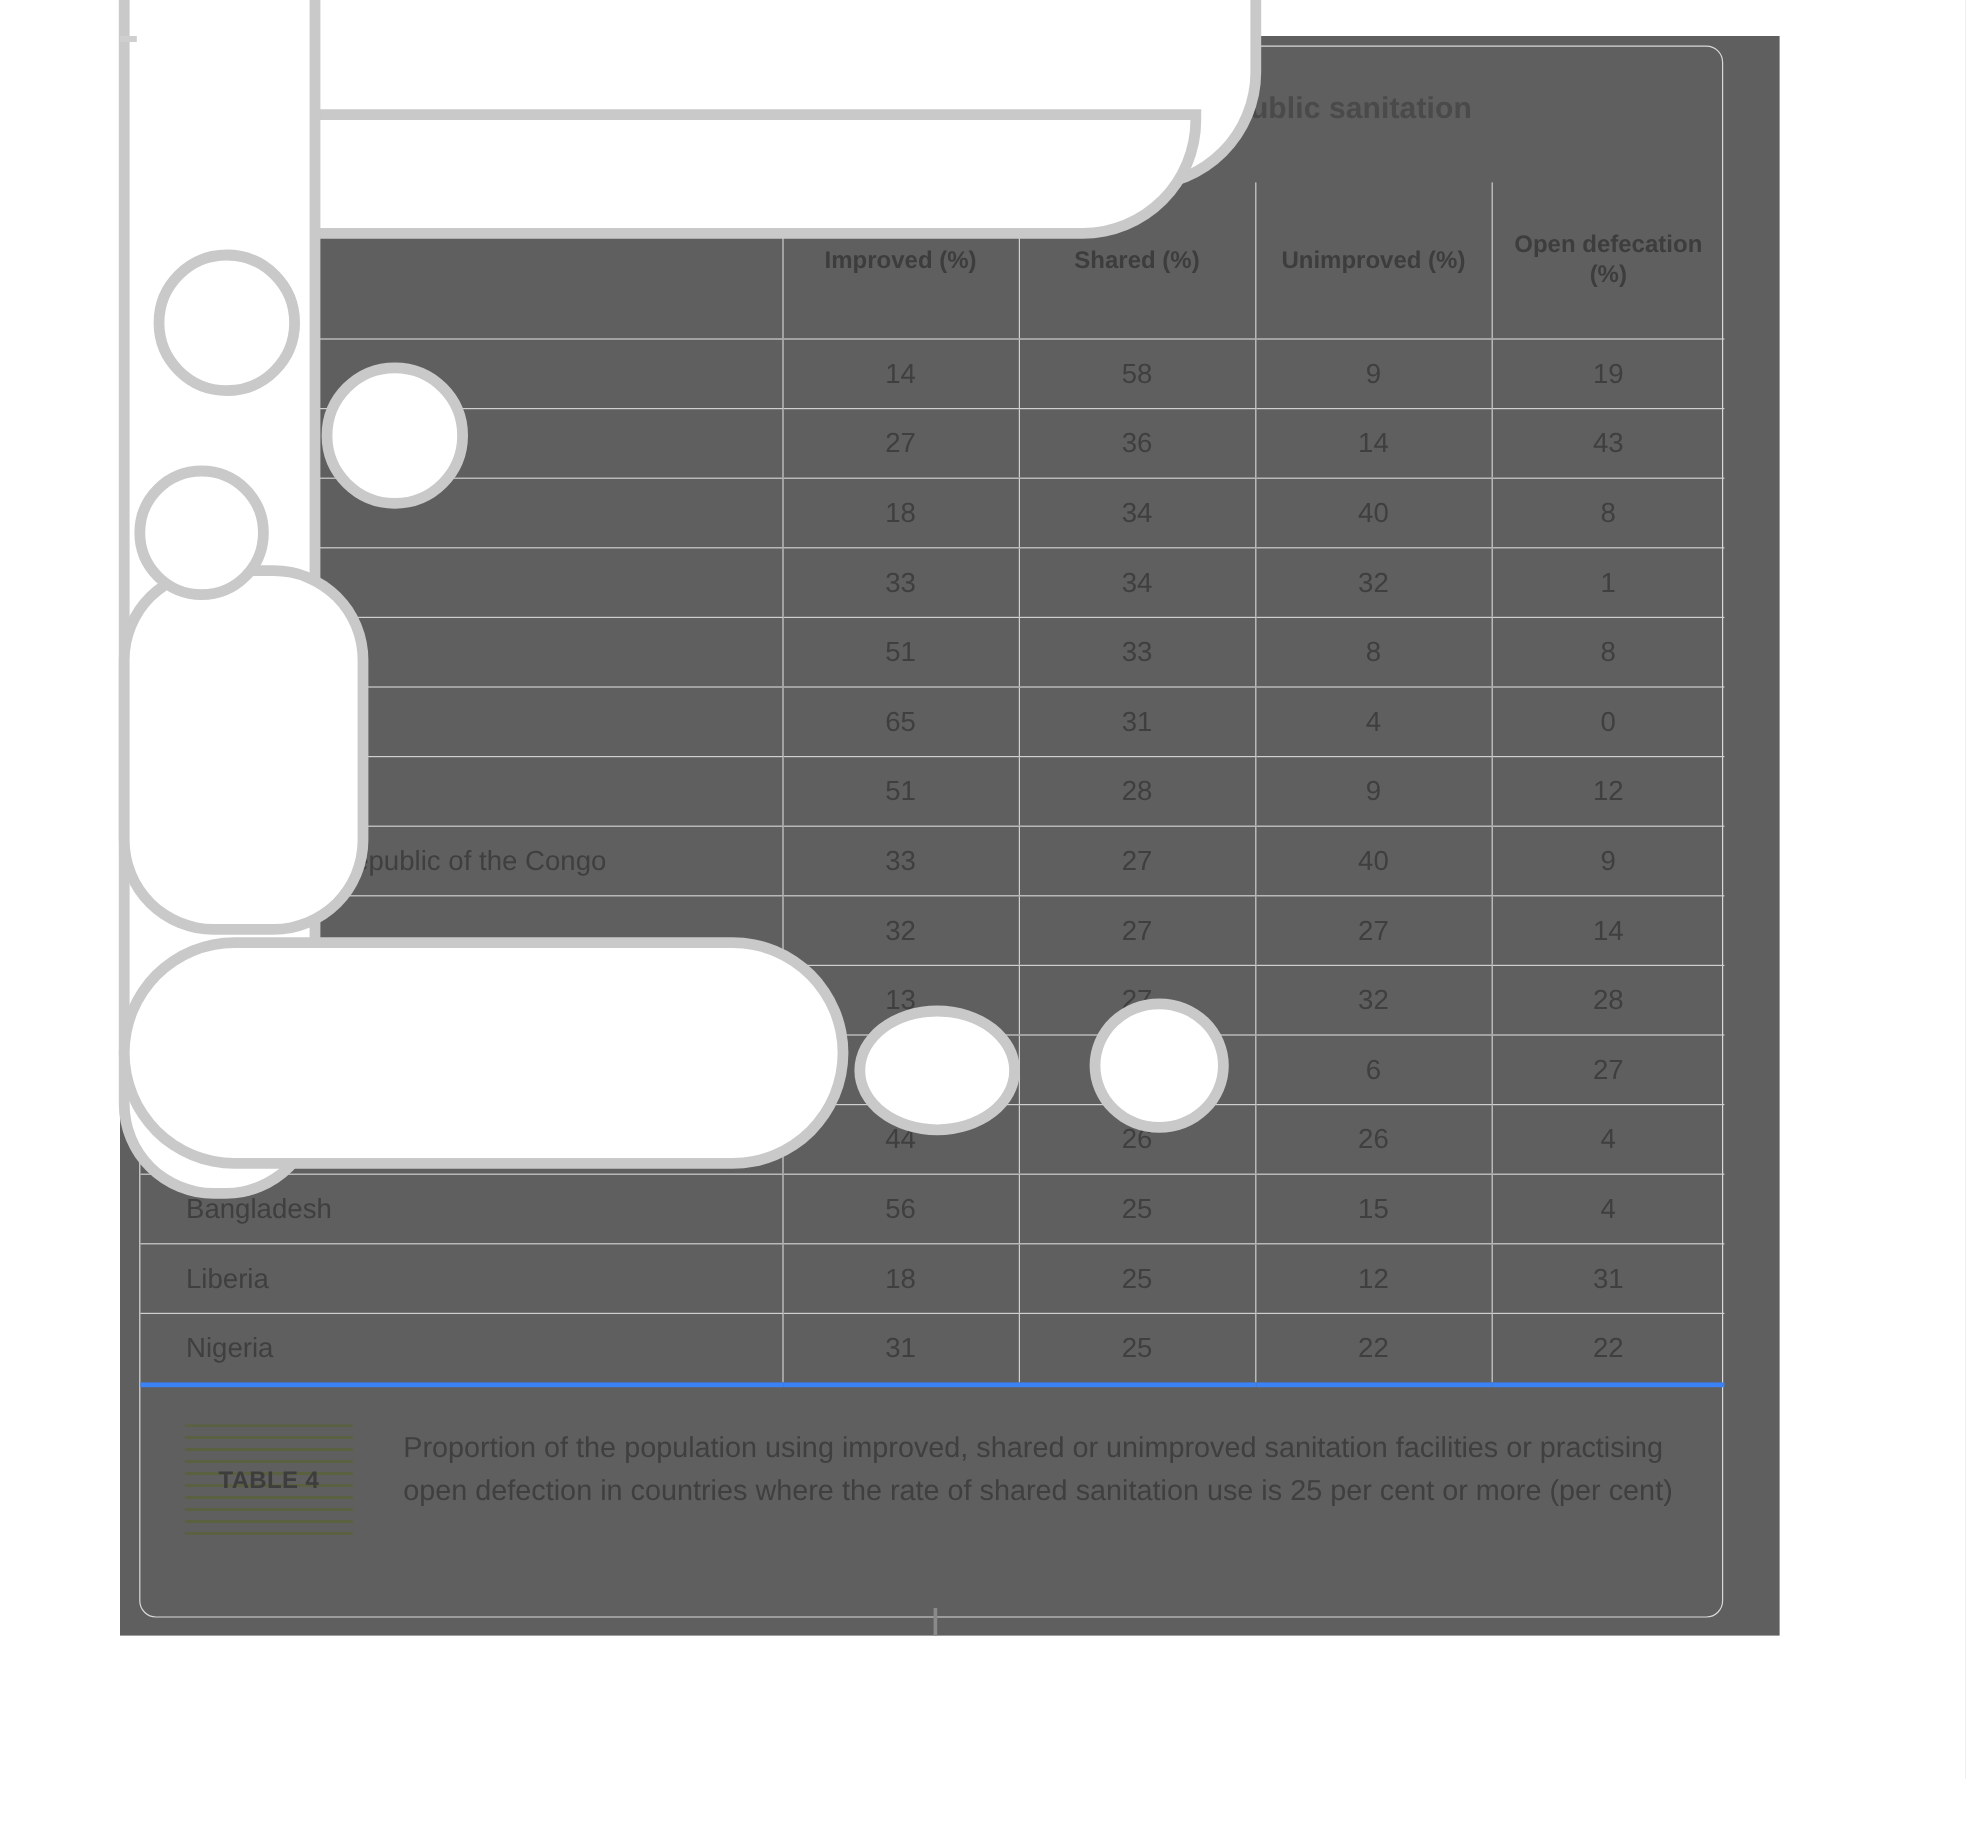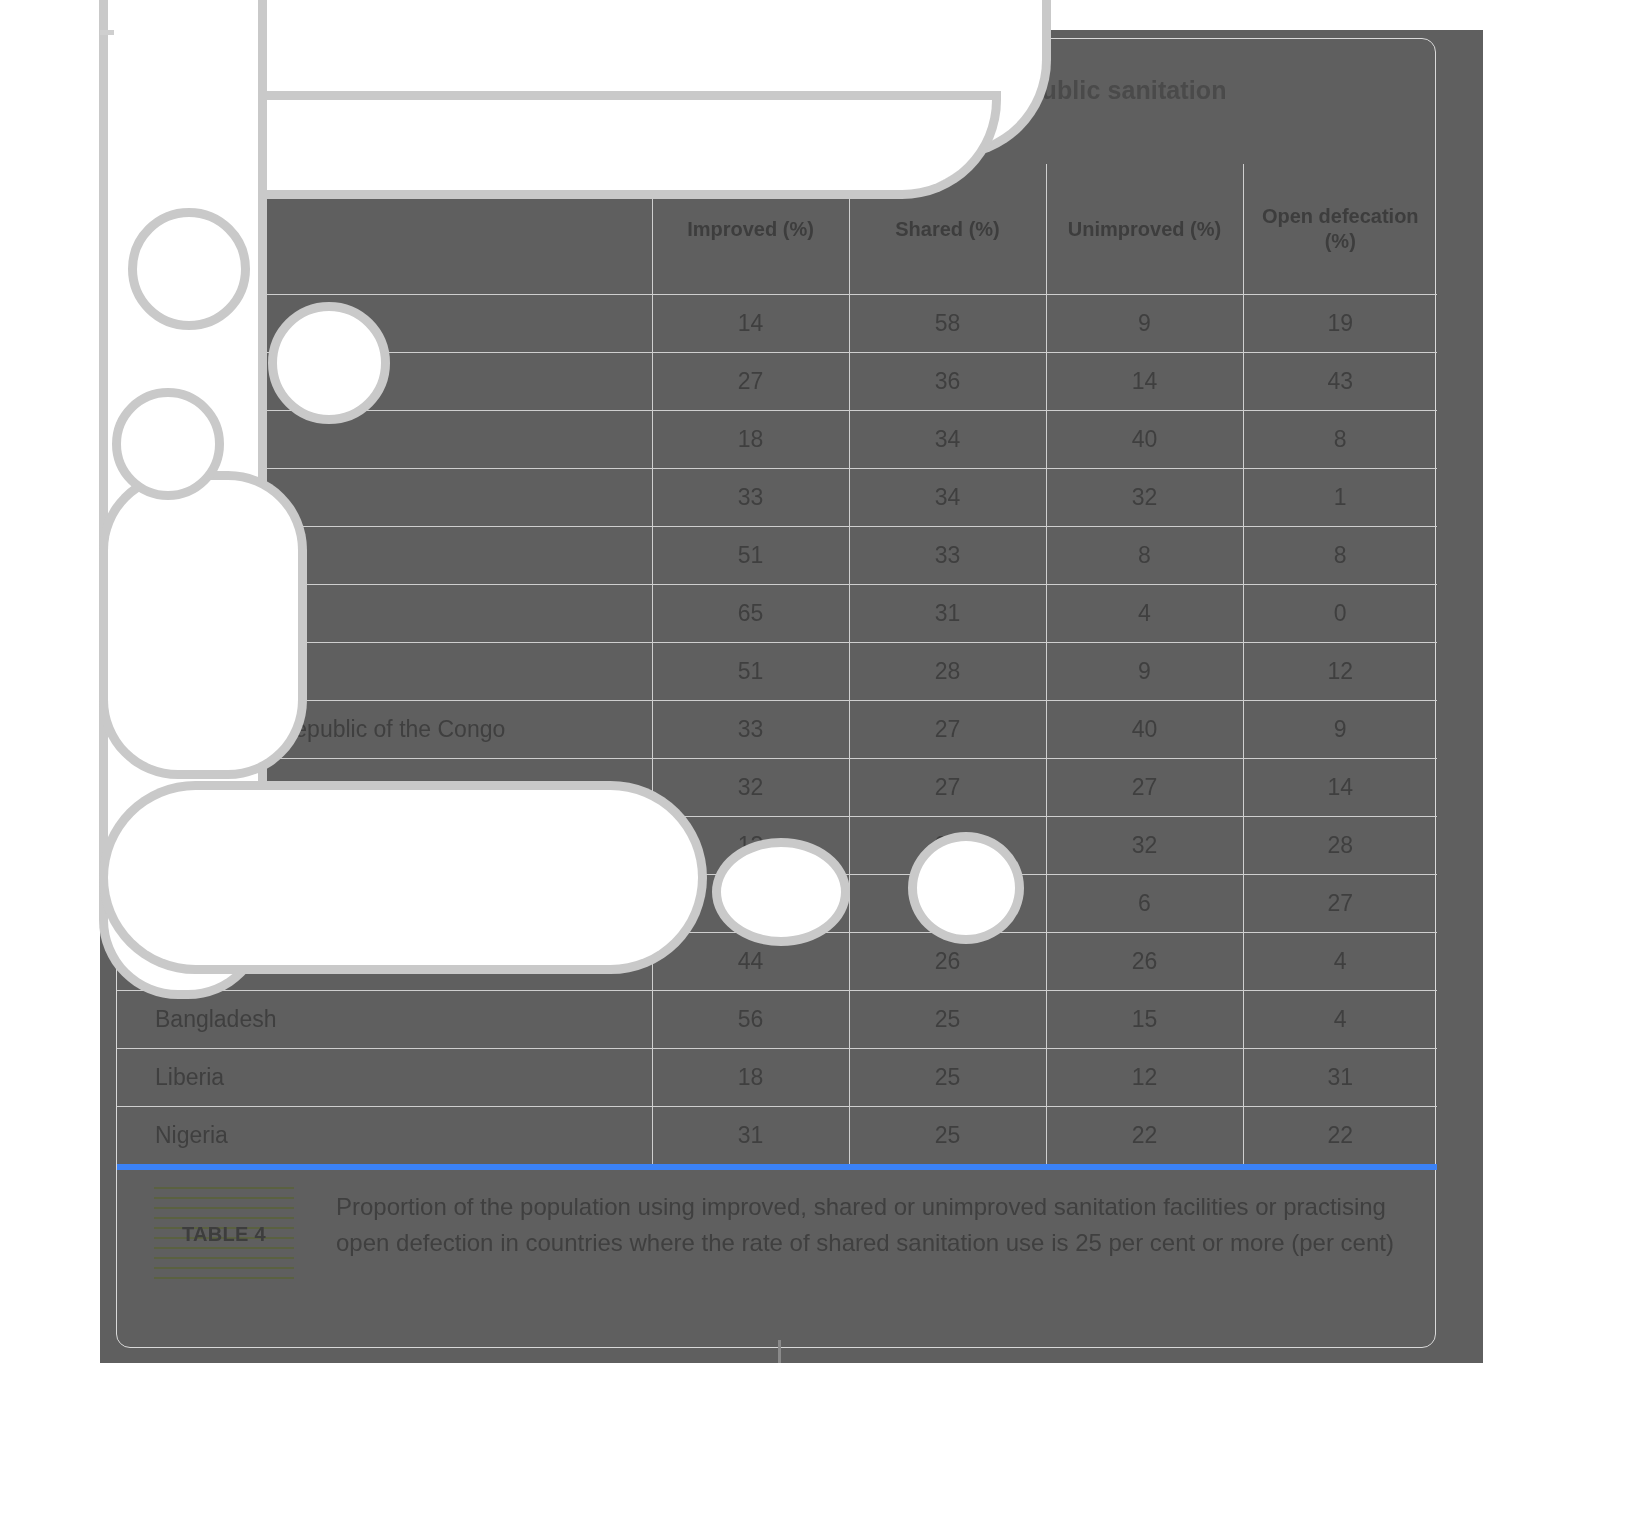--- a/index.html
+++ b/index.html
@@ -49,21 +49,21 @@
     font-size: 25px;
     font-weight: bold;
     color: #4a4a4a;
     line-height: 1.32;
     letter-spacing: 0.1px;
   }
 
   table.data {
     position: absolute;
     left: 117px;
-    top: 164px;
+    top: 152px;
     width: 1320px;
     border-collapse: collapse;
     table-layout: fixed;
   }
 
   table.data col.c-country { width: 535px; }
   table.data col.c-imp { width: 197px; }
   table.data col.c-sha { width: 197px; }
   table.data col.c-uni { width: 197px; }
   table.data col.c-open { width: 194px; }
@@ -97,21 +97,21 @@
   }
   table.data td.country {
     border-left: none;
     text-align: left;
     padding-left: 38px;
   }
   table.data td.shared {
     font-weight: normal;
   }
   table.data tr.last td {
-    border-bottom: 6px solid #3b82f6;
+    border-bottom: 4px solid #3b82f6;
   }
 
   
   .caption-area {
     position: absolute;
     left: 117px;
     top: 1155px;
     width: 1320px;
     height: 165px;
   }

